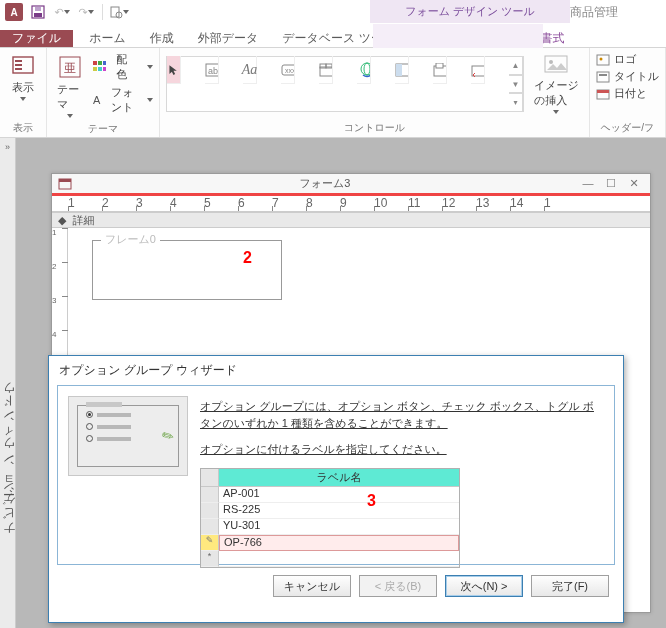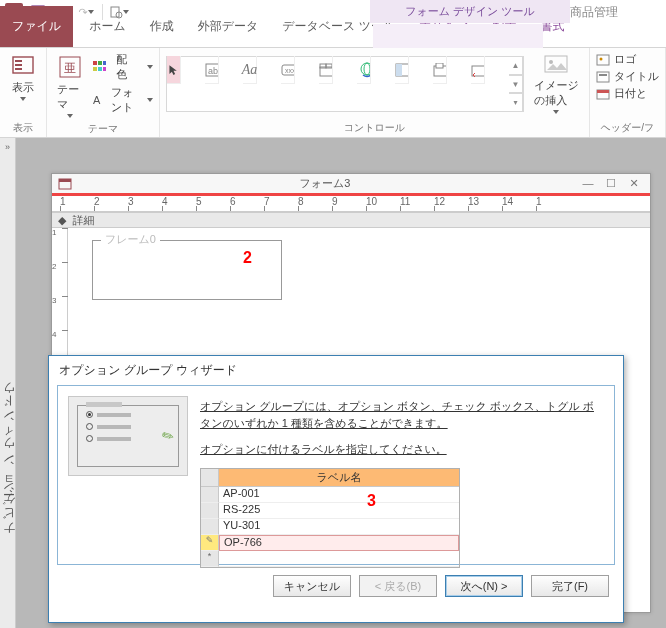--- a/index.html
+++ b/index.html
@@ -8,21 +8,21 @@
   
   .qat { height: 24px; background: #fff; display: flex; align-items: center; padding: 0 4px; gap: 4px; }
   .qat .icon { width: 20px; height: 20px; display: flex; align-items: center; justify-content: center; color: #9a4a52;}
   .qat .access-icon { background:#9a4a52; color:#fff; font-weight:bold; font-size:10px; width:18px; height:18px; border-radius:2px; display:flex;align-items:center;justify-content:center;}
   .qat .sep { width:1px; height:16px; background:#ddd; margin:0 2px;}
   .contextual { position:absolute; left:370px; top:0; width:200px; text-align:center; background:#efe6f3; color:#7a4c9b; font-size:11px; padding:4px 0;}
   .app-title { position:absolute; left:570px; top:4px; color:#888; font-size:12px;}
 
   
   .ribbon-tabs { height: 24px; display:flex; align-items:flex-end; border-bottom:1px solid #d5d5d5;}
-  .tab { padding: 12px 12px; color:#5a5a5a; font-size:12px; cursor:pointer;}
+  .tab { padding: 0 12px; color:#5a5a5a; font-size:12px; cursor:pointer;}
   .tab.file { background:#9a4a52; color:#fff; margin-right:4px;}
   .tab.active { color:#8b4b9b; border-bottom:2px solid #8b4b9b; background:#fff;}
   .tab.context { color:#8b4b9b; }
   .ribbon-contextual-bg { position:absolute; left:373px; top:24px; width:170px; height:24px; background:#f5eef8;}
 
   
   .ribbon { height: 90px; border-bottom:1px solid #d5d5d5; display:flex; position:relative; background:#fdfdfd;}
   .group { border-right:1px solid #e6e6e6; padding:4px 6px 2px 6px; display:flex; flex-direction:column; justify-content:space-between; align-items:center; position:relative;}
   .group-label { font-size:10px; color:#777; text-align:center; padding-top:2px;}
   .group .stack { display:flex; flex-direction:column; gap:3px; font-size:11px; color:#444;}
@@ -42,21 +42,21 @@
   .navpane-collapsed { width:16px; background:#ebebeb; border-right:1px solid #ccc; position:relative;}
   .navpane-collapsed .chev { font-size:9px; color:#666; text-align:center; padding:4px 0;}
   .navpane-collapsed .vtext { writing-mode: vertical-rl; transform: rotate(180deg); font-size:12px; color:#555; position:absolute; top:250px; left:1px;}
 
   .doc-area { flex:1; position:relative; background:#b8b8b8; padding:20px 10px 10px 20px;}
   .form-window { background:#fff; border:1px solid #9a9a9a; position:absolute; left:35px; top:35px; width:600px; height:440px; box-shadow:0 0 4px rgba(0,0,0,0.15);}
   .form-titlebar { height:22px; background:#f7f7f7; border-bottom:3px solid #ef4444; display:flex; align-items:center; padding:0 6px; justify-content:space-between;}
   .form-titlebar .left { display:flex; align-items:center; gap:6px; color:#9a4a52;}
   .form-titlebar .title { flex:1; text-align:center; color:#555;}
   .form-titlebar .winbtns span { display:inline-block; width:20px; text-align:center; color:#777;}
-  .ruler-h { height:16px; background:#fff; border-bottom:1px solid #ccc; position:relative; font-size:10px; color:#666; overflow:hidden; padding-left:8px;}
+  .ruler-h { height:16px; background:#fff; border-bottom:1px solid #ccc; position:relative; font-size:12px; color:#666; overflow:hidden; padding-left:16px;}
   .ruler-h .ticks { position:relative; height:100%; white-space:nowrap;}
   .ruler-h .t { display:inline-block; width:34px; position:relative;}
   .ruler-h .t::before { content:""; position:absolute; left:0; top:10px; width:1px; height:6px; background:#888;}
   .detail-bar { height:16px; background:#e9e9e9; border-top:1px solid #ccc; border-bottom:1px solid #ccc; display:flex; align-items:center; padding-left:6px; color:#555; gap:6px;}
   .form-canvas { position:relative; background:#fff; height:360px;}
   .ruler-v { position:absolute; left:0; top:0; width:16px; height:100%; background:#fff; border-right:1px solid #ccc; font-size:8px; color:#666;}
   .ruler-v .t { height:34px; position:relative;}
   .ruler-v .t::before { content:""; position:absolute; top:0; left:10px; height:1px; width:6px; background:#888;}
   .canvas-body { position:absolute; left:16px; top:0; right:0; bottom:0; background:#fff;}
   .frame-box { position:absolute; left:24px; top:12px; width:190px; height:60px; border:1px solid #999;}
@@ -73,21 +73,21 @@
   .wiz-img .opt { display:flex; align-items:center; gap:4px; margin:5px 0 0 8px;}
   .wiz-img .radio { width:7px; height:7px; border-radius:50%; border:1px solid #555;}
   .wiz-img .radio.on::after { content:""; display:block; width:3px; height:3px; background:#333; border-radius:50%; margin:1px;}
   .wiz-img .lbl { width:34px; height:4px; background:#b8b8b8;}
   .wiz-img .pencil { position:absolute; right:4px; top:22px; font-size:14px; transform:rotate(-30deg); color:#7a5;}
   .wiz-right { flex:1; font-size:11px; color:#333;}
   .wiz-right p { margin:2px 0 10px 0; line-height:1.5;text-decoration:underline;}
   .wiz-grid { border:1px solid #b0b0b0; width:260px;}
   .wiz-grid .hdr { display:flex;}
   .wiz-grid .hdr .rh { width:18px; background:#e6e6e6; border-right:1px solid #c8c8c8; border-bottom:1px solid #c8c8c8;}
-  .wiz-grid .hdr .ch { flex:1; background:#fdba74; text-align:center; border-bottom:1px solid #c8c8c8; font-size:11px; padding:1px 0;}
+  .wiz-grid .hdr .ch { flex:1; background:#5eead4; text-align:center; border-bottom:1px solid #c8c8c8; font-size:11px; padding:1px 0;}
   .wiz-grid .r { display:flex; height:16px;}
   .wiz-grid .r .rh { width:18px; background:#e6e6e6; border-right:1px solid #c8c8c8; border-bottom:1px solid #eee; text-align:center; font-size:9px; color:#777;}
   .wiz-grid .r .c { flex:1; border-bottom:1px solid #eee; padding:0 4px; font-size:11px;}
   .wiz-grid .r.cur .rh { background:#ffe97f;}
   .wiz-grid .r.cur .c { background:#ffecec; border:1px solid #d99;}
   .wiz-grid .r.new .rh::before { content:"*"; color:#666;}
   .marker-3 { color:#ff0000; font-size:16px; font-weight:bold; position:absolute; left:318px; top:136px;}
   .wizard-buttons { display:flex; justify-content:flex-end; gap:8px; padding:10px 14px 0 0;}
   .wbtn { min-width:78px; height:22px; border:1px solid #9f9f9f; background:linear-gradient(#fefefe,#e8e8e8); font-size:11px; color:#333; display:flex; align-items:center; justify-content:center; cursor:pointer;}
   .wbtn.disabled { color:#aaa; background:#f2f2f2;}

